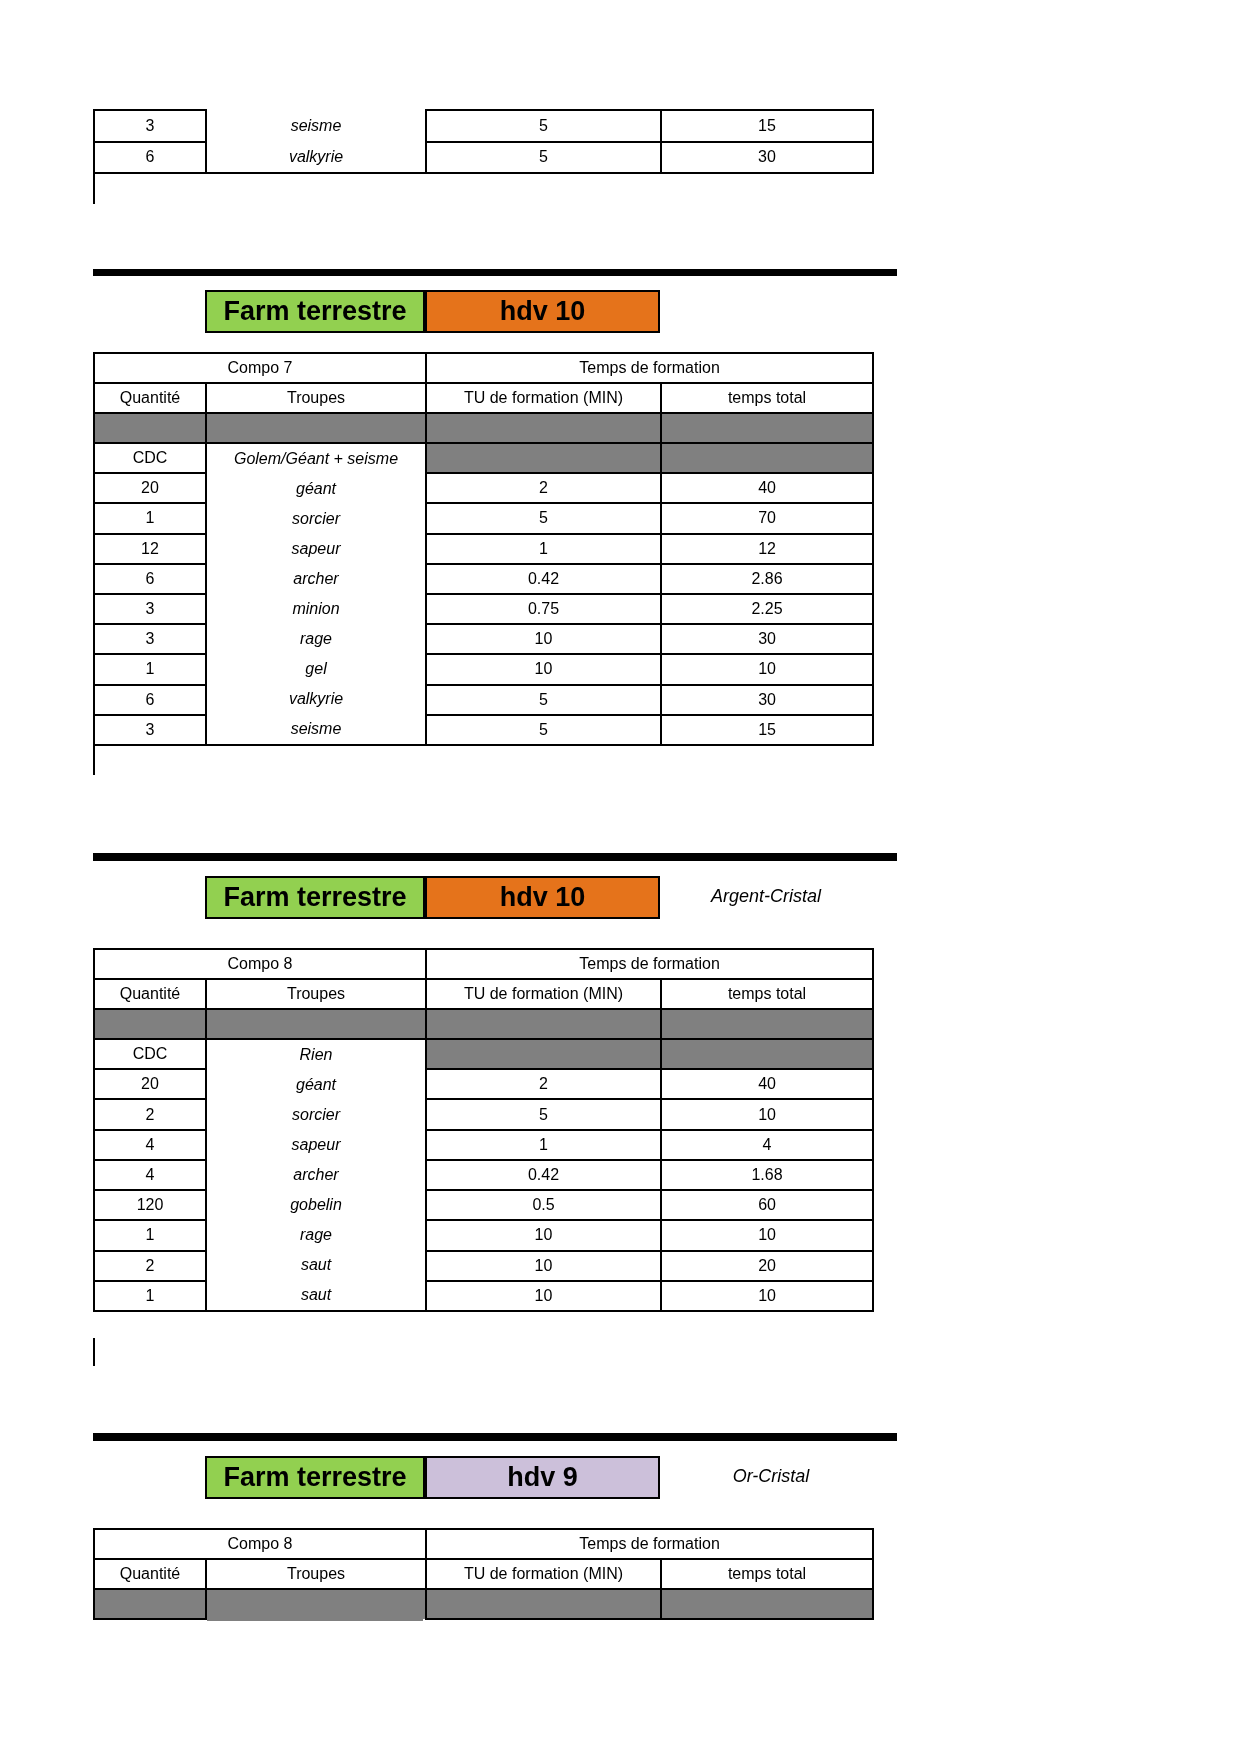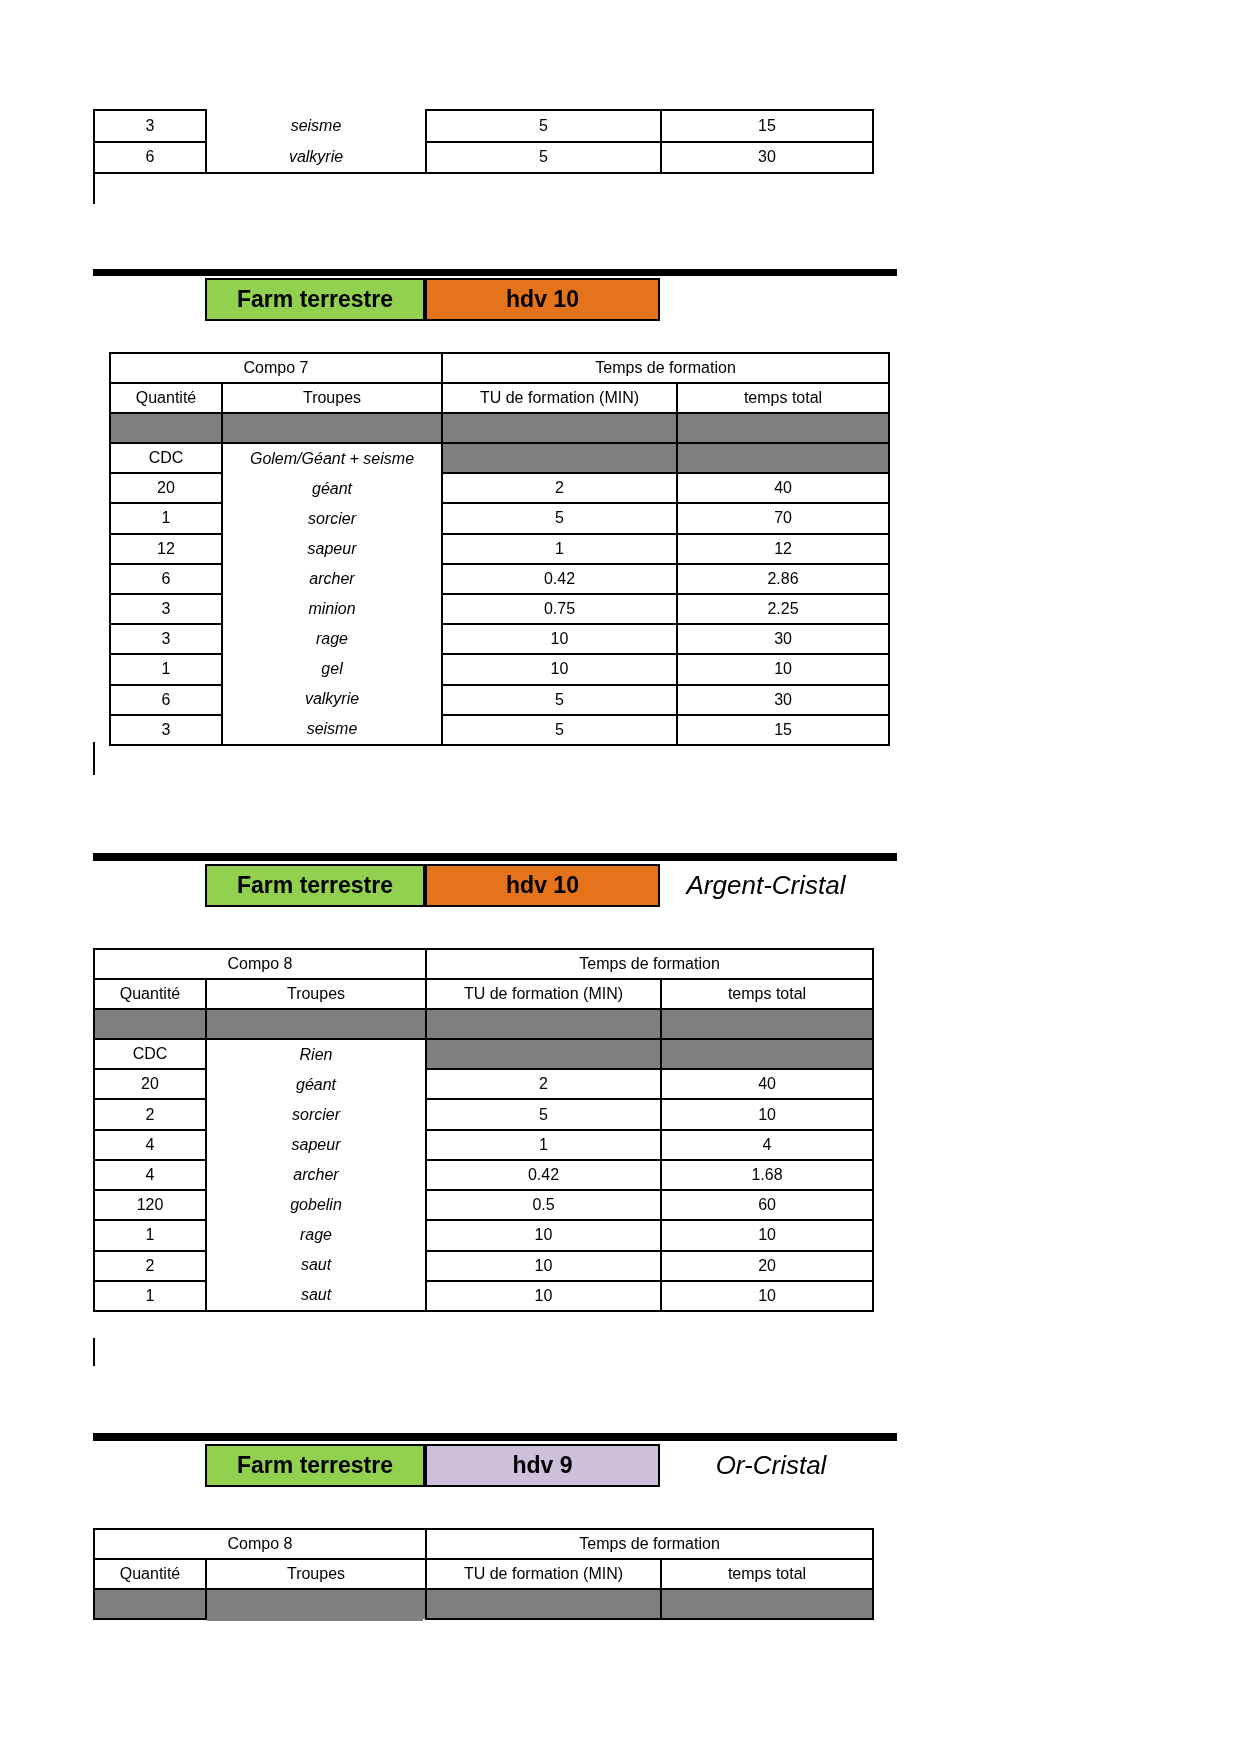--- a/index.html
+++ b/index.html
@@ -20,25 +20,25 @@
   td.no-top{border-top:none;}
   td.no-bottom{border-bottom:none;}
   td.troupe-merge{vertical-align:top;padding:0;}
   .stack{display:flex;flex-direction:column;}
   .stack div{height:30px;line-height:30px;font-style:italic;}
   .stack31 div{height:31px;line-height:31px;}
   .rule{position:absolute;left:93px;width:804px;height:8px;background:#000;}
   .banner-cell{
     position:absolute;height:43px;border:2px solid #000;
     display:flex;align-items:center;justify-content:center;
-    font-weight:bold;font-size:23px;
+    font-weight:bold;font-size:27px;margin-top:12px;
   }
   .banner-note{
     position:absolute;height:43px;display:flex;align-items:center;justify-content:center;
-    font-style:italic;font-size:26px;
+    font-style:italic;font-size:18px;margin-top:11px;
   }
   .tick{position:absolute;left:93px;width:2px;background:#000;}
   .bleed{position:absolute;background:#808080;}
 </style>
 </head>
 <body>
 
 <div class="sheet">
 
   <table class="tbl top-tbl" style="top:109px;">
@@ -66,21 +66,21 @@
       <td>30</td>
     </tr>
   </tbody>
     </table>
   <div class="tick" style="top:171px;height:33px;"></div>
 
   <div class="rule" style="top:269px;height:7px;"></div>
   <div class="banner-cell" style="top: 278px; left: 205px; width: 220px; background: rgb(146, 208, 80);">Farm terrestre</div>
   <div class="banner-cell" style="top: 278px; left: 425px; width: 235px; background: rgb(229, 115, 27);">hdv 10</div>
 
-  <table class="tbl" style="top:352px;margin-left:16px;">
+  <table class="tbl" style="top:352px;">
     <colgroup>
         <col style="width:112px">
         <col style="width:220px">
         <col style="width:235px">
         <col style="width:212px">
       </colgroup>
     <tbody>
         <tr>
       <td colspan="2">Compo 7</td>
       <td colspan="2">Temps de formation</td>

